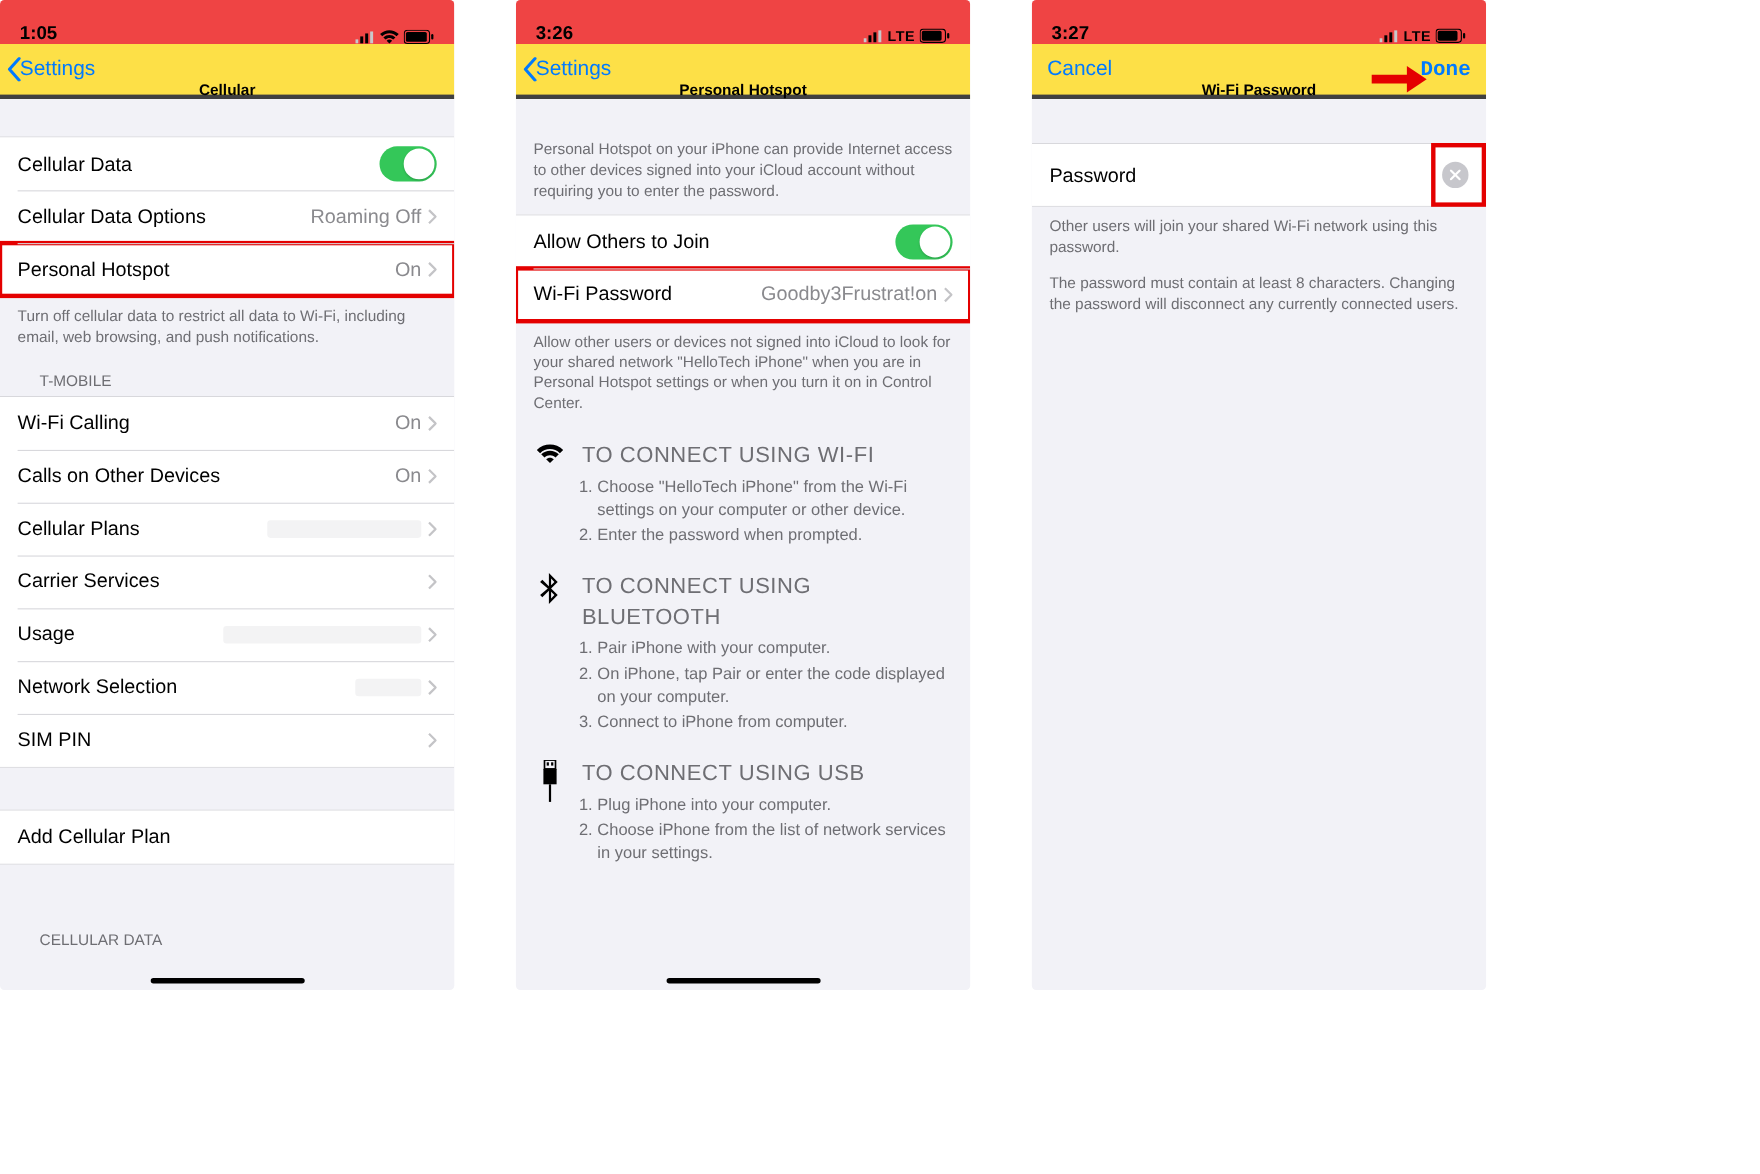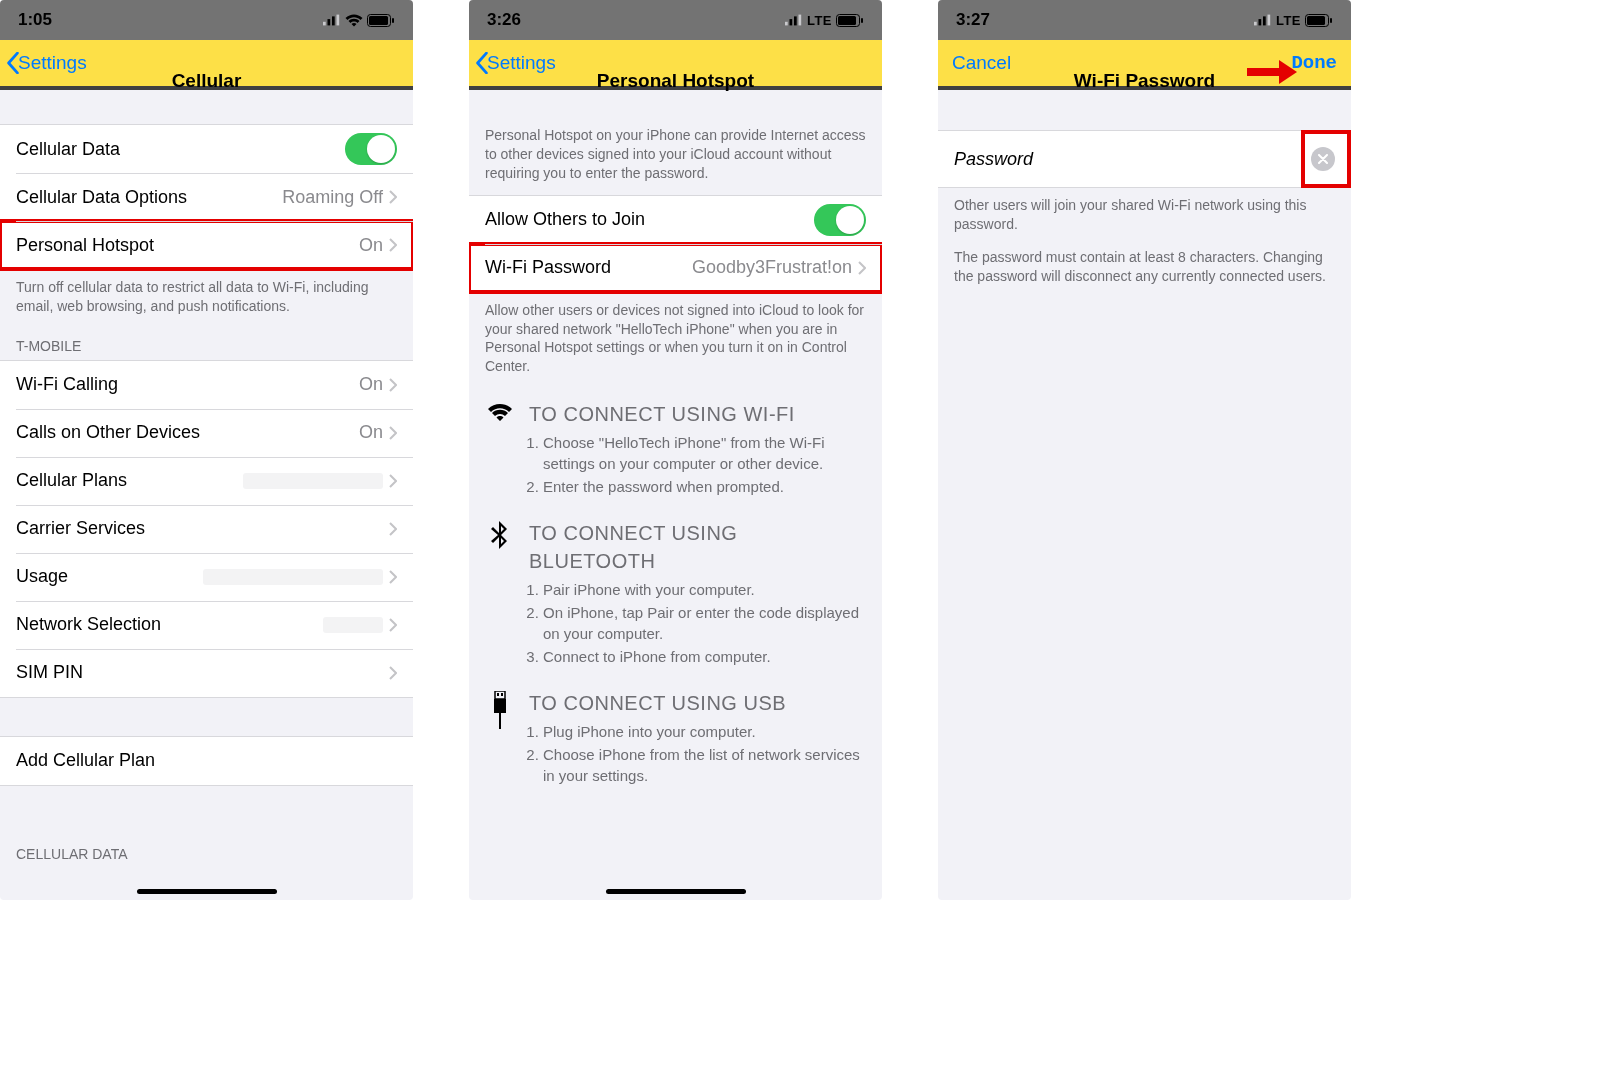--- a/index.html
+++ b/index.html
@@ -19,41 +19,41 @@
     position: relative;
     overflow: hidden;
     display: flex;
     flex-direction: column;
     border-radius: 4px;
   }
   
   .status-bar {
     height: 40px;
     display: flex;
-    align-items: center;
+    align-items: flex-end;
     justify-content: space-between;
     padding: 0 18px;
-    background: #737373;
+    background: #ef4444;
     font-weight: 600;
     font-size: 17px;
   }
   .status-right { display: flex; align-items: center; gap: 4px; }
   .status-right svg, .status-right .lte { display:inline-block; }
   .lte { font-size: 13px; font-weight:600; letter-spacing:0.5px;}
   
   .nav-bar {
     height: 50px;
     display: flex;
     align-items: center;
     justify-content: center;
     position: relative;
     background: #fde047;
     border-bottom: 4px solid #404040;
   }
-  .nav-title { font-weight: 600; font-size: 19px; margin-top: 36px; }
+  .nav-title { font-weight: 600; font-size: 14px; margin-top: 36px; }
   .nav-back {
     position: absolute; left: 6px; top: 0; bottom:0;
     display:flex; align-items:center;
     color: #007aff; font-size: 19px;
   }
   .nav-back svg { margin-right: -2px;}
   .nav-left-text, .nav-right-text {
     position: absolute; top:0; bottom:0;
     display:flex; align-items:center;
     color:#007aff; font-size:19px;
@@ -92,41 +92,42 @@
     font-size: 14px;
     color:#6e6e73;
     padding: 8px 16px 14px 16px;
     line-height:1.35;
   }
   .header-text { padding-top:18px; padding-bottom:8px;}
   .section-header {
     font-size:14px; color:#6e6e73;
     padding: 24px 16px 6px 16px;
     text-transform:uppercase;
+    margin-left:20px;
   }
   .link-row { color:#007aff; }
   .highlight { outline: 4px solid #e40000; outline-offset:-2px; }
   .highlight-box { position:absolute; border:4px solid #e40000; pointer-events:none; }
   .arrow-red { position:absolute; }
   .instr-block { padding: 10px 16px 10px 16px; display:flex; gap:14px; }
   .instr-icon { width:30px; display:flex; justify-content:center; padding-top:2px;}
   .instr-body { flex:1; font-size:15px; color:#6e6e73; line-height:1.4;}
   .instr-title { color:#6e6e73; letter-spacing:0.5px; font-size:20px;}
   .instr-body ol { list-style: decimal; margin-left: 14px; margin-top:4px;}
   .instr-body li { margin-bottom:2px;}
   .clear-btn {
     width:24px;height:24px;border-radius:50%;
     background:#c7c7cc; display:flex;align-items:center;justify-content:center;
     color:#fff; font-size:14px;
   }
   .home-indicator {
     position:absolute; bottom:6px; left:50%; transform:translateX(-50%);
     width:140px; height:5px; border-radius:3px; background:#000;
   }
-  .pwd-row { min-height:56px;font-style:italic; }
+  .pwd-row { min-height:56px; }
 </style>
 </head>
 <body>
 
 <div class="phone">
   <div class="status-bar">
     <span>1:05</span>
     <span class="status-right">
       <svg width="18" height="12" viewBox="0 0 20 12">
           <rect x="0" y="8" width="3" height="4" fill="#c9c9cc"></rect>

